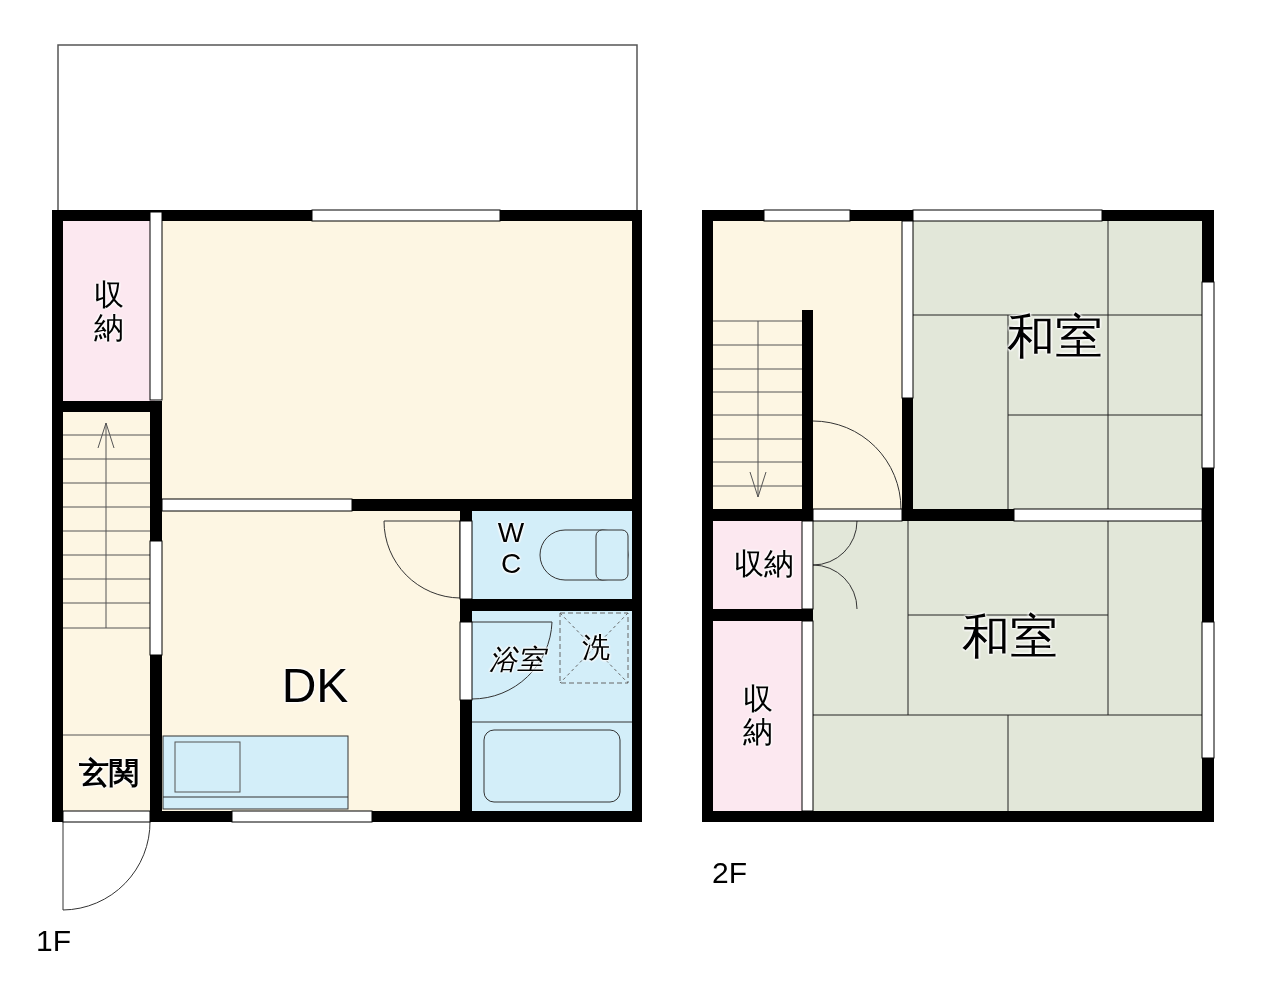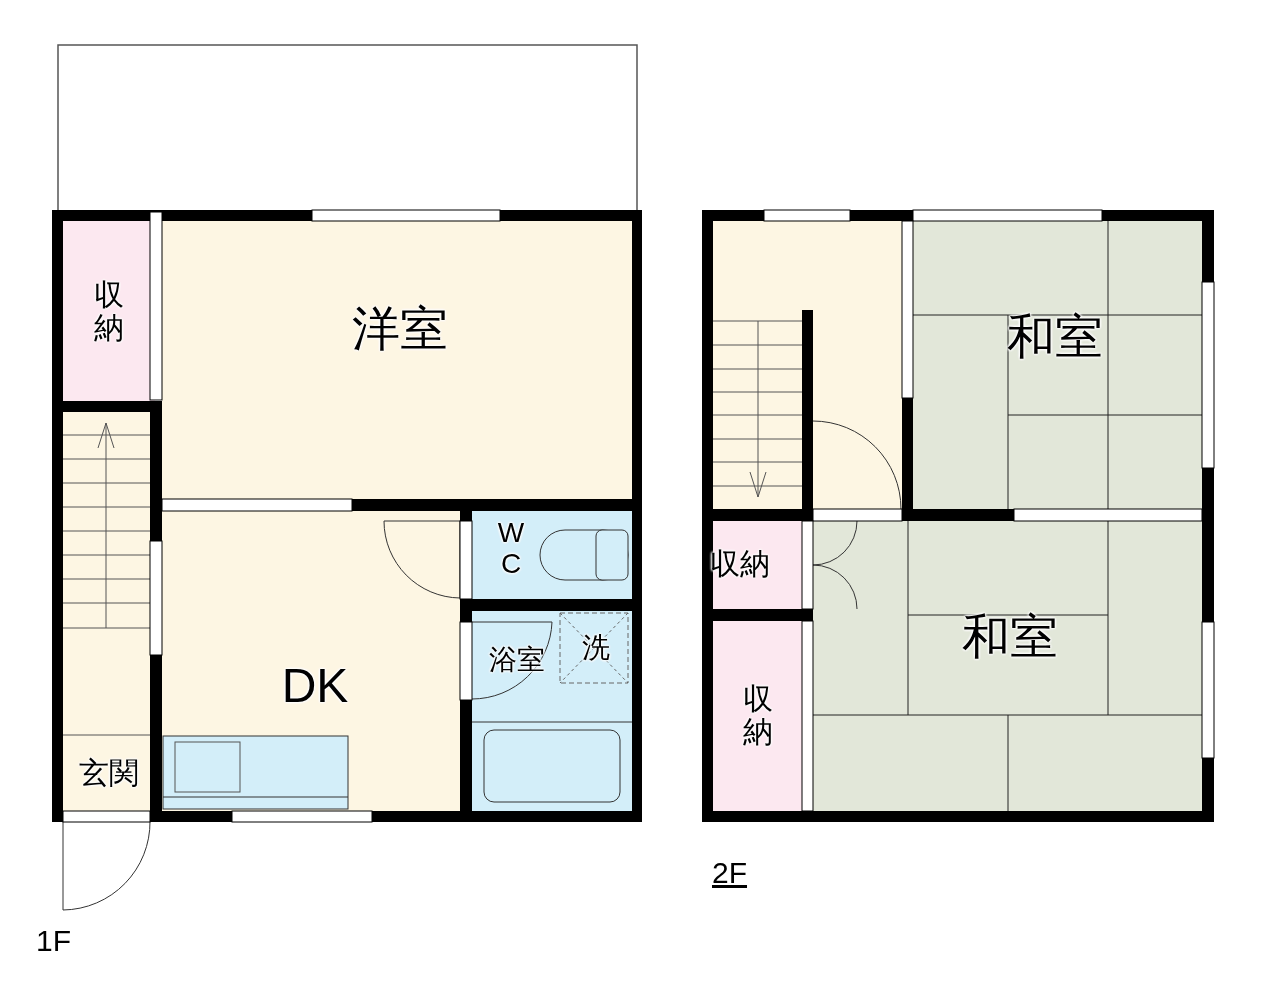--- a/index.html
+++ b/index.html
@@ -137,36 +137,35 @@
     <rect x="802" y="521" width="11" height="88"></rect>
     <rect x="802" y="621" width="11" height="190"></rect>
   </g>
 </svg>
 
 <div class="lbl mid" style="left:63px;top:278px;width:92px;">
   <div>収</div>
   <div>納</div>
 </div>
 <div class="lbl big" style="left:290px;top:302px;width:220px;">
-  <div>洋室</div>
 </div>
 <div class="lbl big" style="left:245px;top:626px;width:140px;font-family:'Liberation Sans',sans-serif;margin-top:34px;">DK</div>
 <div class="lbl" style="left:486px;top:518px;width:50px;font-size:28px;font-family:'Liberation Sans',sans-serif;">
   <div>W</div>
   <div>C</div>
 </div>
-<div class="lbl" style="left:472px;top:645px;width:90px;font-size:28px;">浴室</div>
+<div class="lbl" style="left:472px;top:645px;width:90px;font-size:28px;font-style:italic;">浴室</div>
 <div class="lbl" style="left:566px;top:633px;width:60px;font-size:28px;">洗</div>
-<div class="lbl" style="left:63px;top:756px;width:92px;font-size:30px;">玄関</div>
+<div class="lbl" style="left:63px;top:756px;width:92px;font-size:30px;font-weight:bold;">玄関</div>
 <div class="floor" style="left:36px;top:924px;">1F</div>
 
 <div class="lbl big" style="left:950px;top:310px;width:210px;">
   <div>和室</div>
 </div>
 <div class="lbl big" style="left:910px;top:610px;width:200px;">
   <div>和室</div>
 </div>
-<div class="lbl mid" style="left:692px;top:547px;width:96px;">収納</div>
+<div class="lbl mid" style="left:716px;top:547px;width:96px;">収納</div>
 <div class="lbl mid" style="left:713px;top:682px;width:90px;">
   <div>収</div>
   <div>納</div>
 </div>
-<div class="floor" style="left:712px;top:856px;text-decoration:underline;">2F</div>
+<div class="floor" style="left:712px;top:856px;">2F</div>
 
 </body></html>

